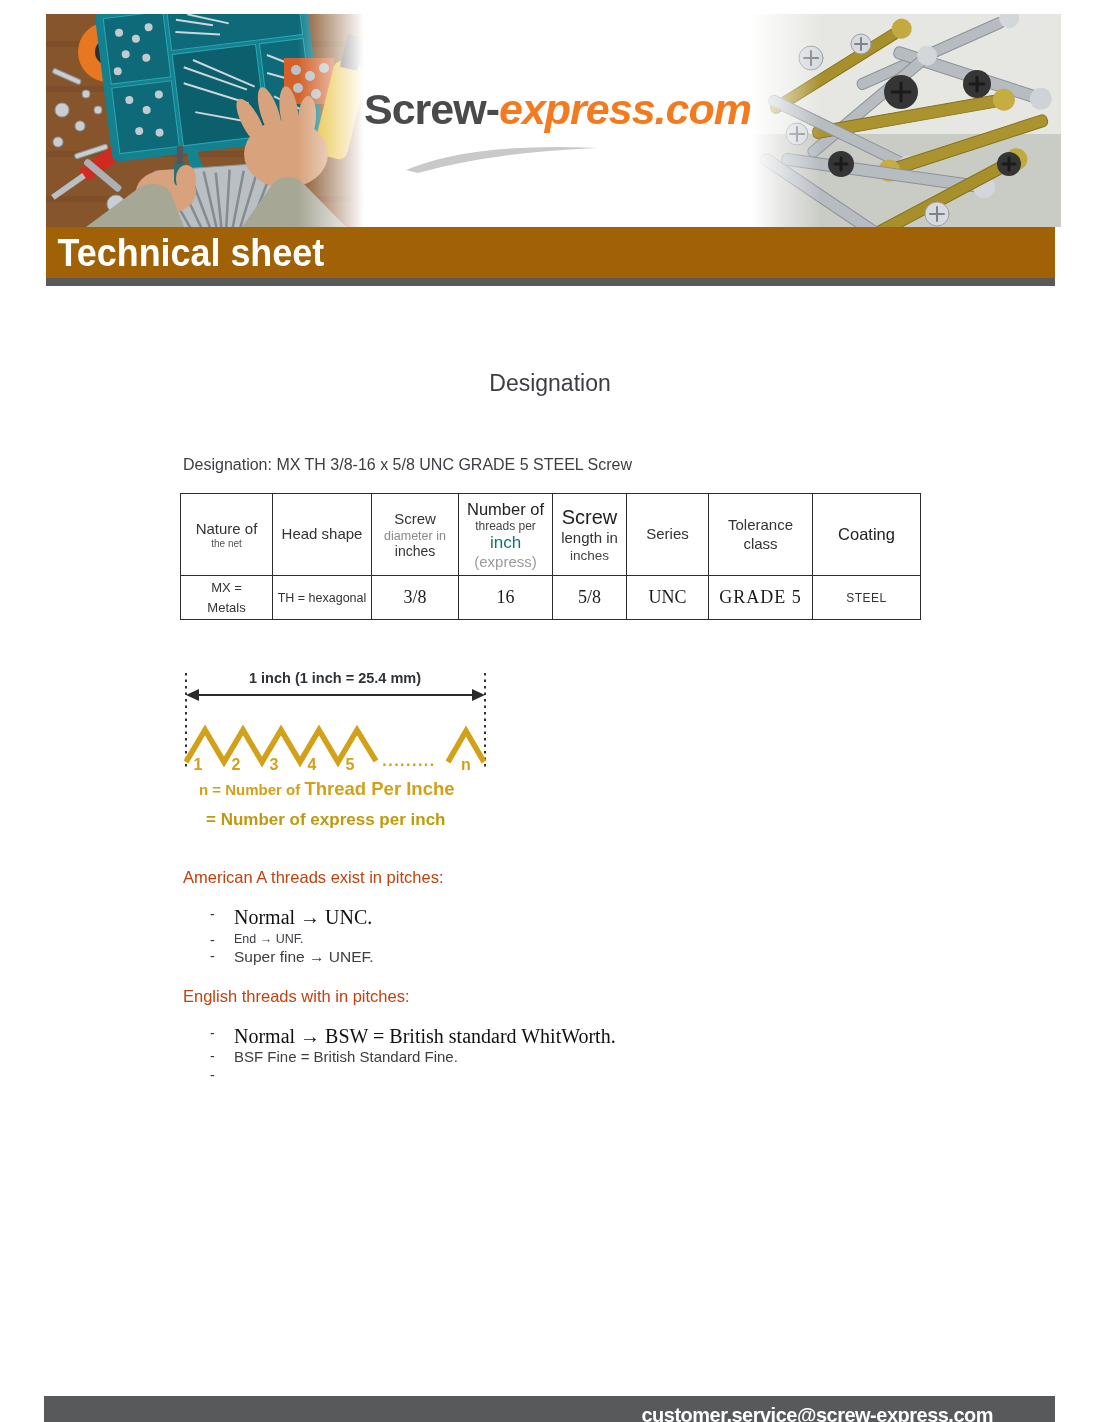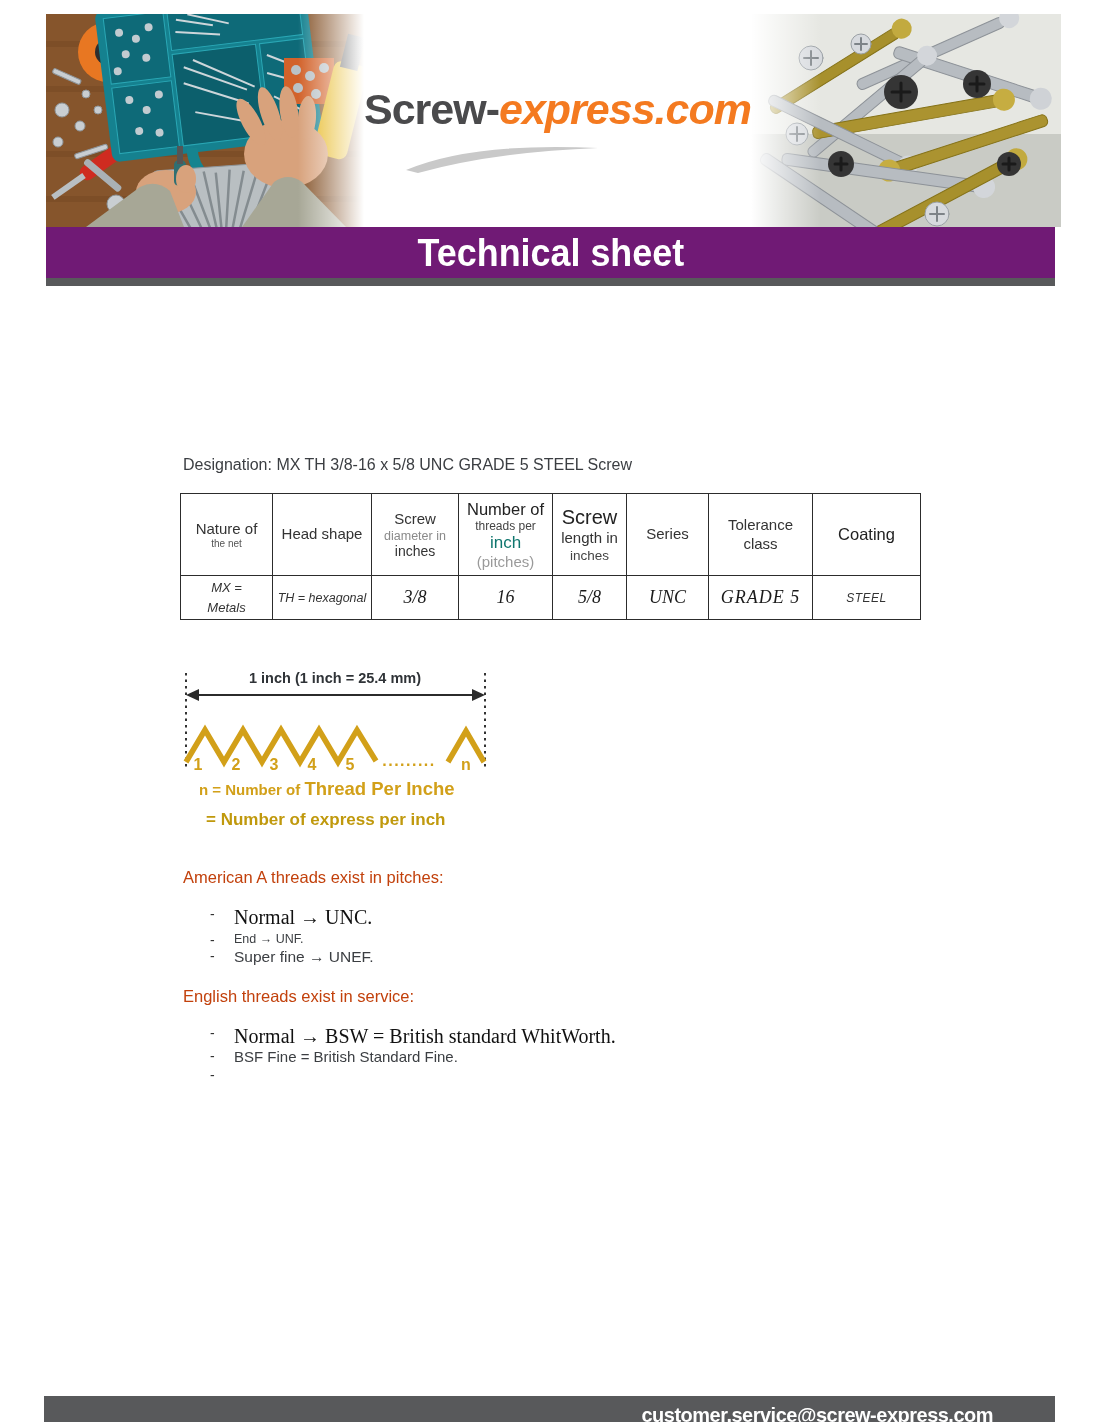--- a/index.html
+++ b/index.html
@@ -10,35 +10,35 @@
   
   .header { position:absolute; left:46px; top:2px; width:1009px; height:213px; display:flex; }
   .photo-left { width:318px; height:213px; flex:none; }
   .photo-right { width:310px; height:213px; flex:none; }
   .logo-area { flex:1; background:#fff; display:flex; flex-direction:column; align-items:center; justify-content:center; padding-top:18px; }
   .logo-line { font-size:43px; font-weight:bold; letter-spacing:-1px; white-space:nowrap; }
   .logo-part1 { color:#4a4a4c; }
   .logo-part2 { color:#F47A20; font-style:italic; }
   .swoosh { margin-top:6px; margin-right:110px; }
 
-  .banner { position:absolute; left:46px; top:215px; width:1009px; height:51px; background:#701a75;
-            display:flex; align-items:center; justify-content:center; }
+  .banner { position:absolute; left:46px; top:215px; width:1009px; height:51px; background:#a16207;
+            display:flex; align-items:center; justify-content:flex-start; }
   .banner-text { color:#fff; font-size:39px; font-weight:bold; letter-spacing:0px; transform:scaleX(0.92); }
   .gray-strip { position:absolute; left:46px; top:266px; width:1009px; height:8px; background:#58595B; }
 
   
   .doc-title { position:absolute; top:358px; left:0; width:1100px; text-align:center; font-size:23px; color:#3b3e42; }
   .example-line { position:absolute; top:403px; left:182px; font-size:15.5px; }
   .designation-line { position:absolute; top:444px; left:183px; font-size:16px; }
 
   
   table.spec { position:absolute; top:481px; left:180px; width:740px; border-collapse:collapse; table-layout:fixed; }
   table.spec th, table.spec td { border:1px solid #2c2c2c; text-align:center; vertical-align:middle; font-weight:normal; padding:2px; }
   table.spec thead tr { height:82px; }
-  table.spec tbody tr { height:43px;font-style:italic; }
+  table.spec tbody tr { height:43px; }
   .th-l { font-size:15px; color:#333; line-height:1.25; }
   .th-sub10 { font-size:10px; color:#555; }
   .th-gray12 { font-size:12.5px; color:#8a8a8a; }
   .th-14 { font-size:14px; color:#333; }
   .th-16 { font-size:16.5px; color:#222; }
   .th-sm12 { font-size:12px; color:#444; }
   .th-17 { font-size:17px; color:#0f766e; }
   .th-opt { font-size:15px; color:#9a9a9a; }
   .th-big { font-size:20px; color:#222; }
   .th-13 { font-size:13.5px; color:#444; }
@@ -279,20 +279,21 @@
         <rect x="0" y="0" width="70" height="213" fill="url(#fadeL)"></rect>
       </svg>
     </div>
   </div>
 
   <div class="banner">
     <div class="banner-text">Technical sheet</div>
   </div>
   <div class="gray-strip"></div>
 
+  <div class="doc-title">Designation</div>
   <div class="designation-line">Designation: MX TH 3/8-16 x 5/8 UNC GRADE 5 STEEL Screw</div>
 
   <table class="spec">
     <colgroup>
       <col style="width:92px">
         <col style="width:99px">
         <col style="width:87px">
         <col style="width:94px">
       <col style="width:74px">
         <col style="width:82px">
@@ -310,21 +311,21 @@
         </th>
         <th>
           <div class="th-l">Screw</div>
           <div class="th-gray12">diameter in</div>
           <div class="th-14">inches</div>
         </th>
         <th>
           <div class="th-16">Number of</div>
           <div class="th-sm12">threads per</div>
           <div class="th-17">inch</div>
-          <div class="th-opt">(pitches)</div>
+          <div class="th-opt">(express)</div>
         </th>
         <th>
           <div class="th-big">Screw</div>
           <div class="th-l">length in</div>
           <div class="th-13">inches</div>
         </th>
         <th>
           <div class="th-l">Series</div>
         </th>
         <th>
@@ -391,21 +392,21 @@
   </div>
   <div class="bullet b-a2">
     <span class="dash">-</span>
     <span>End → UNF.</span>
   </div>
   <div class="bullet b-a3">
     <span class="dash">-</span>
     <span>Super fine → UNEF.</span>
   </div>
 
-  <div class="section-heading heading-english">English threads exist in service:</div>
+  <div class="section-heading heading-english">English threads with in pitches:</div>
   <div class="bullet bullet-serif b-e1">
     <span class="dash">-</span>
     <span>Normal → BSW = British standard WhitWorth.</span>
   </div>
   <div class="bullet b-e2">
     <span class="dash">-</span>
     <span>BSF Fine = British Standard Fine.</span>
   </div>
   <div class="bullet b-e3">
     <span class="dash">-</span>

